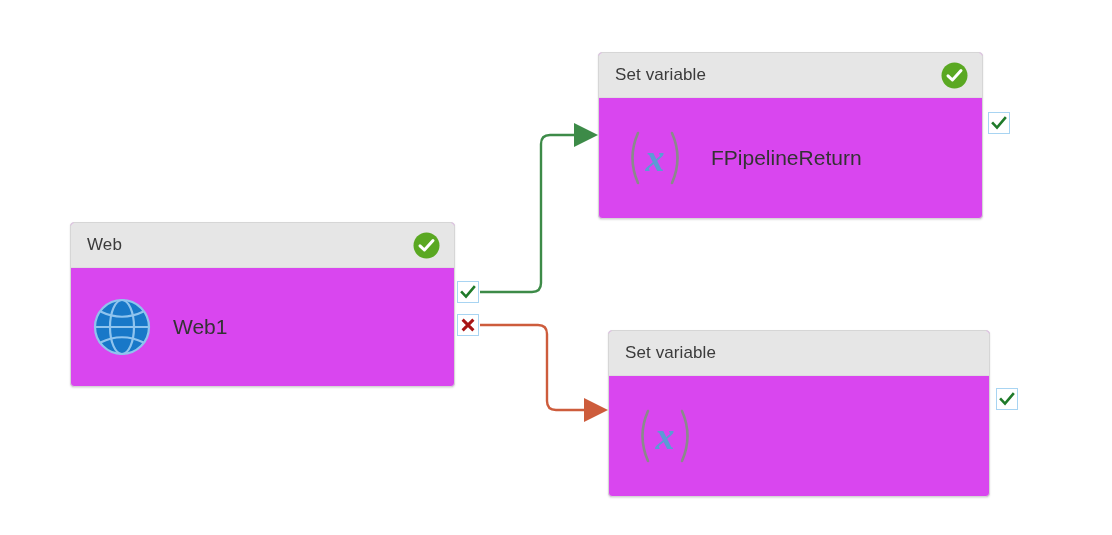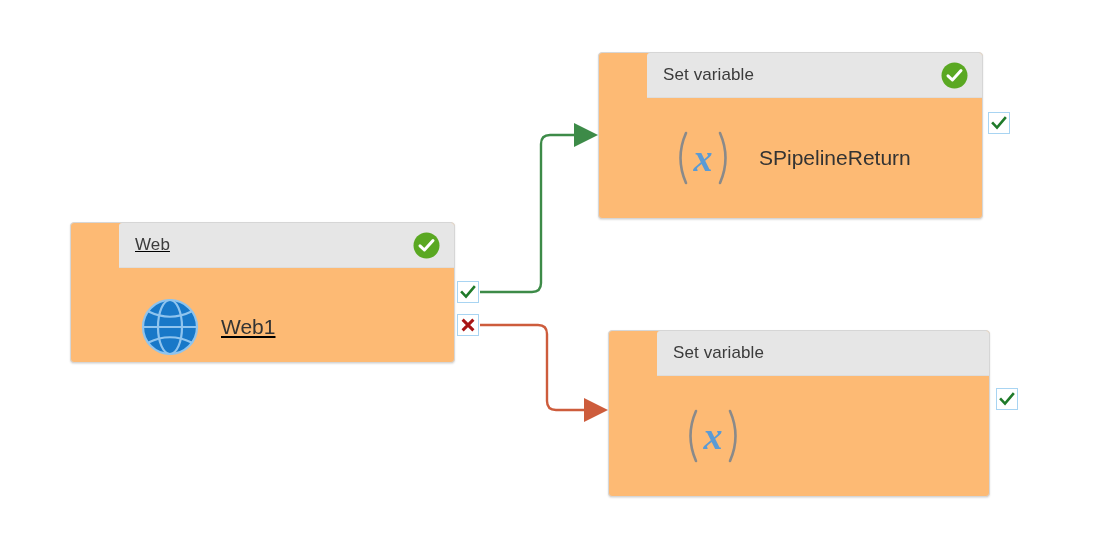--- a/index.html
+++ b/index.html
@@ -25,26 +25,25 @@
     left: 0;
     top: 0;
     width: 1112px;
     height: 535px;
     pointer-events: none;
   }
 
   
   .node {
     position: absolute;
-    background: #fdba74;
+    background: #d946ef;
     border: 1px solid #d6d6d6;
     border-radius: 4px;
     box-sizing: border-box;
     box-shadow: 0 1px 2px rgba(0,0,0,0.13);
-    padding-left: 48px;
   }
   .node-header {
     height: 45px;
     background: #e6e6e6;
     border-bottom: 1px solid #dddddd;
     border-radius: 3px 3px 0 0;
     display: flex;
     align-items: center;
     padding: 0 14px 0 16px;
     box-sizing: border-box;
@@ -101,21 +100,21 @@
 
   <svg id="edges" viewBox="0 0 1112 535" width="1112" height="535">
 
     <path d="M 480 292 L 532 292 Q 541 292 541 283 L 541 144 Q 541 135 550 135 L 576 135" fill="none" stroke="#3d8b48" stroke-width="2.4"></path>
     <polygon points="574,123 598,135 574,147" fill="#3d8b48"></polygon>
 
     <path d="M 480 325 L 538 325 Q 547 325 547 334 L 547 401 Q 547 410 556 410 L 586 410" fill="none" stroke="#cd5c3c" stroke-width="2.4"></path>
     <polygon points="584,398 608,410 584,422" fill="#cd5c3c"></polygon>
   </svg>
 
-  <div class="node" style="left:70px; top:222px; width:385px; height:141px;text-decoration:underline;">
+  <div class="node" style="left:70px; top:222px; width:385px; height:165px;">
     <div class="node-header">
       <div class="node-title">Web</div>
       <div class="status-badge">
         <svg width="27" height="27" viewBox="0 0 27 27">
           <circle cx="13.5" cy="13.5" r="13" fill="#5aa822"></circle>
           <path d="M 7 13.8 L 11.4 18 L 20 8.6" fill="none" stroke="#ffffff" stroke-width="3" stroke-linecap="round" stroke-linejoin="round"></path>
         </svg>
       </div>
     </div>
     <div class="node-body" style="height:118px;">
@@ -146,21 +145,21 @@
       </div>
     </div>
     <div class="node-body" style="height:120px;">
       <div class="node-icon">
         <svg width="68" height="62" viewBox="0 0 68 62">
           <path d="M 17 6 Q 6 31 17 56" fill="none" stroke="#8a8a8a" stroke-width="2.6" stroke-linecap="round"></path>
           <path d="M 51 6 Q 62 31 51 56" fill="none" stroke="#8a8a8a" stroke-width="2.6" stroke-linecap="round"></path>
           <text x="34" y="44" font-family="'Liberation Serif', serif" font-style="italic" font-size="38" font-weight="bold" fill="#5b9bd5" text-anchor="middle">x</text>
         </svg>
       </div>
-      <div class="node-label">SPipelineReturn</div>
+      <div class="node-label">FPipelineReturn</div>
     </div>
   </div>
 
   <div class="node" style="left:608px; top:330px; width:382px; height:167px;">
     <div class="node-header">
       <div class="node-title">Set variable</div>
     </div>
     <div class="node-body" style="height:120px;">
       <div class="node-icon">
         <svg width="68" height="62" viewBox="0 0 68 62">

